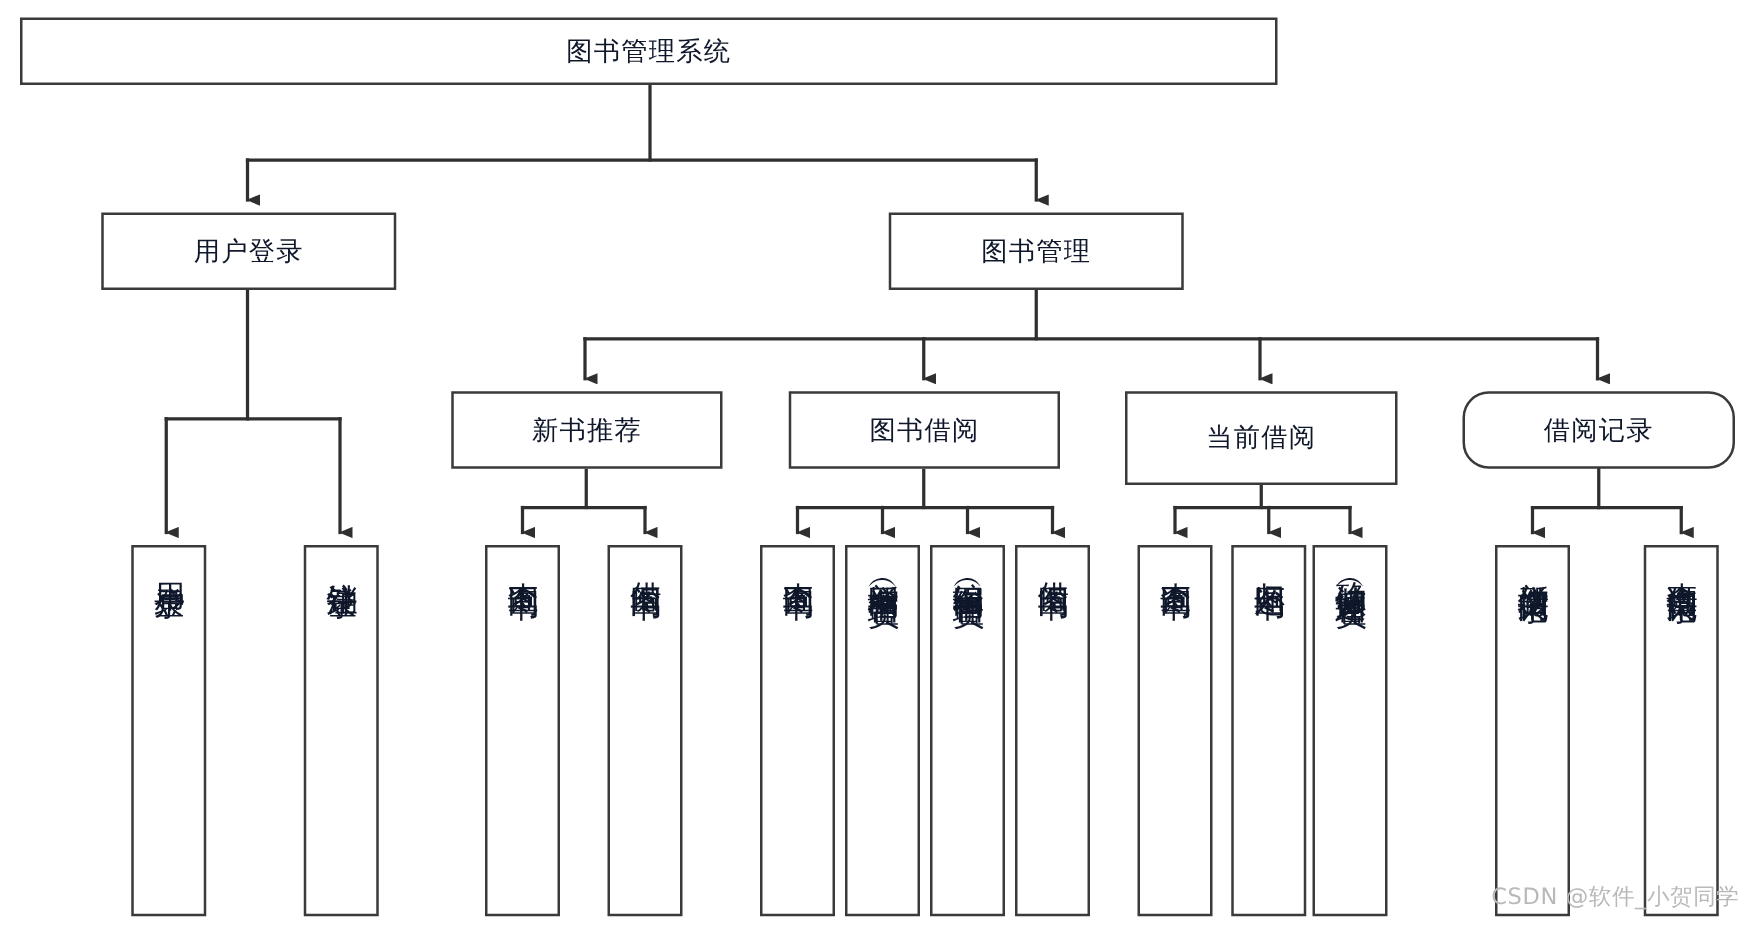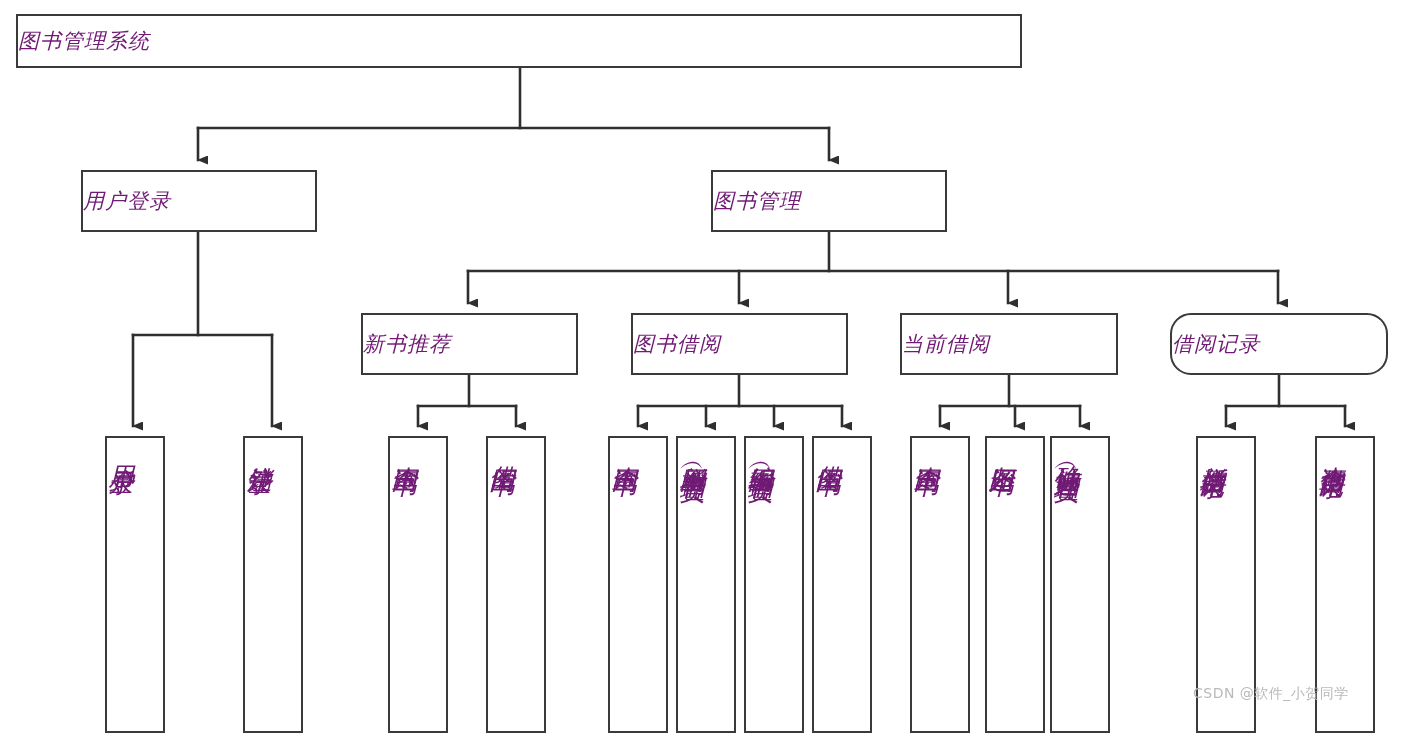--- a/index.html
+++ b/index.html
@@ -8,23 +8,22 @@
     width:1405px;height:747px;overflow:hidden;
   }
   #stage{position:relative;width:1405px;height:747px;background:#fff;}
   svg#wires{position:absolute;left:0;top:0;width:1405px;height:747px;}
 
   .node{
     position:absolute;
     box-sizing:border-box;
     background:#ffffff;
     border:2px solid #3a3a3a;
-    display:flex;align-items:center;
-    color:#701a75;
-    font-style:italic;
+    display:flex;align-items:center;justify-content:center;
+    color:#0f172a;
   }
   .node .lbl{
     display:block;
     text-align:center;
     line-height:1.18;
     white-space:nowrap;
   }
 
   
   .h-node .lbl{font-size:21px;letter-spacing:1px;}
@@ -40,22 +39,22 @@
     text-orientation:upright;
     font-size:25px;
     line-height:1.06;
     letter-spacing:2px;
     white-space:normal;
     max-height:100%;
   }
 
   .watermark{
     position:absolute;
-    left:1193px;top:685px;
-    font-size:14px;
+    left:1193px;top:705px;
+    font-size:18px;
     color:#b9b9b9;
     letter-spacing:0.5px;
     white-space:nowrap;
     pointer-events:none;
   }
 </style>
 </head>
 <body>
 
 <div id="stage">
@@ -120,21 +119,21 @@
   <div class="node h-node" style="left:361px;top:313px;width:217px;height:62px;">
     <span class="lbl">新书推荐</span>
   </div>
 
   <div class="node h-node" style="left:711px;top:170px;width:236px;height:62px;">
     <span class="lbl">图书管理</span>
   </div>
   <div class="node h-node" style="left:631px;top:313px;width:217px;height:62px;">
     <span class="lbl">图书借阅</span>
   </div>
-  <div class="node h-node" style="left:900px;top:313px;width:218px;height:62px;">
+  <div class="node h-node" style="left:900px;top:313px;width:218px;height:75px;">
     <span class="lbl">当前借阅</span>
   </div>
   <div class="node h-node" style="left:1170px;top:313px;width:218px;height:62px;border-radius:21px;">
     <span class="lbl">借阅记录</span>
   </div>
 
   <div class="node v-node" style="left:105px;top:436px;width:60px;height:297px;">
     <span class="lbl">用户登录</span>
   </div>
   <div class="node v-node" style="left:243px;top:436px;width:60px;height:297px;">

